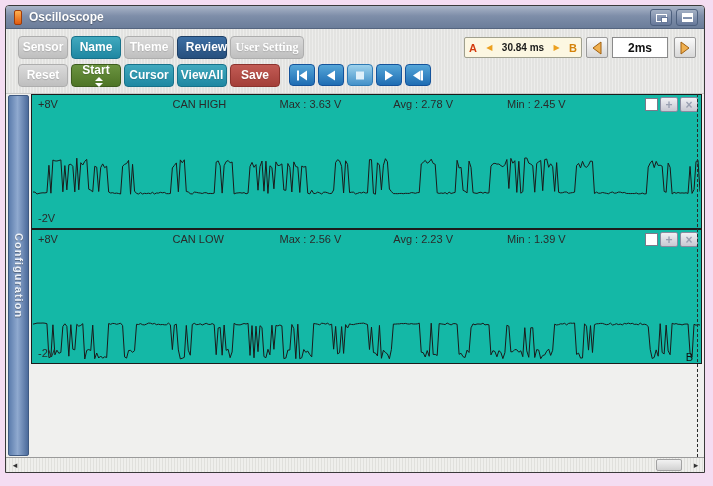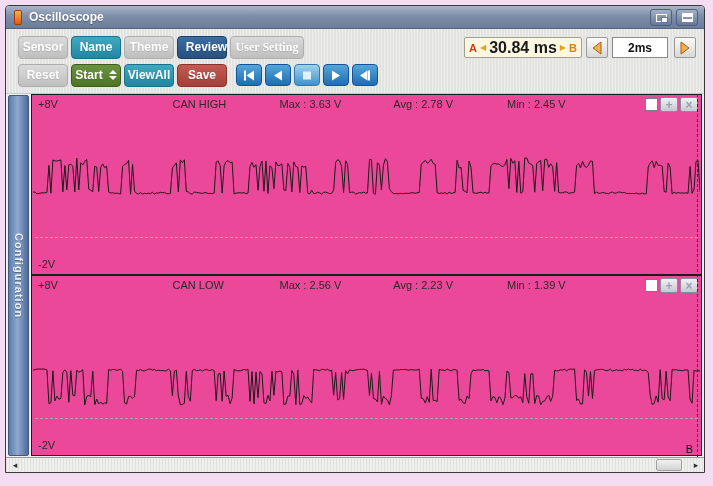--- a/index.html
+++ b/index.html
@@ -52,37 +52,37 @@
   .btn {
     width:50px; height:23px; margin-right:3px;
     border-radius:4px; border:1px solid #adadad;
     color:#fff; font-size:12px; font-weight:bold;
     display:flex; align-items:center; justify-content:center;
     cursor:pointer; text-shadow:0 1px 1px rgba(0,0,0,.15);
   }
   .btn.gray  { background:linear-gradient(#dadada,#bfbfbf); border-color:#aeaeae; }
   .btn.teal  { background:linear-gradient(#41a9be,#1f87a2); border-color:#17718a; }
   .btn.blue  { background:linear-gradient(#3c6ea3,#27507e); border-color:#1d3f66;padding-left:9px; }
-  .btn.green { background:linear-gradient(#6b9440,#4e7426); border-color:#3d5c1e; }
+  .btn.green { background:linear-gradient(#6b9440,#4e7426); border-color:#3d5c1e;flex-direction:column; }
   .btn.red   { background:linear-gradient(#c25b54,#a43f39); border-color:#8c332e; }
   .btn.wide  { width:74px;font-family:Liberation Serif, serif; }
   .spinner { display:inline-flex; flex-direction:column; gap:2px; margin-left:6px; }
   .spin-up   { width:0; height:0; border-left:4px solid transparent; border-right:4px solid transparent; border-bottom:4px solid #fff; }
   .spin-down { width:0; height:0; border-left:4px solid transparent; border-right:4px solid transparent; border-top:4px solid #fff; }
   
   .ab-box {
     position:absolute; right:122px; top:2px; width:118px; height:21px;
     background:#fcf7e2; border:1px solid #a0a08e; border-radius:2px;
     display:flex; align-items:center; justify-content:space-between;
     padding:0 4px; cursor:pointer;
   }
   .ab-a { color:#d43c10; font-weight:bold; font-size:11px; }
   .ab-b { color:#d4820a; font-weight:bold; font-size:11px; }
   .ab-tri { color:#eca020; font-size:8px; }
-  .ab-val { color:#1a1a1a; font-weight:bold; font-size:16px; }
+  .ab-val { color:#1a1a1a; font-weight:bold; font-size:10px; }
   .tb-arrow-btn {
     position:absolute; top:2px; width:22px; height:21px;
     background:linear-gradient(#fafafa,#d8d8d8); border:1px solid #9a9a9a; border-radius:2px;
     display:flex; align-items:center; justify-content:center; cursor:pointer;
   }
   .tb-arrow-btn.prev { right:96px; }
   .tb-arrow-btn.next { right:8px; }
   .timebase-field {
     position:absolute; right:36px; top:2px; width:56px; height:21px;
     background:#fff; border:1px solid #8a8a8a;
@@ -104,21 +104,21 @@
     background:linear-gradient(90deg,#5c7dad,#8fa9cf 45%,#4c6b9b);
     border:1px solid #3f5a82; border-radius:2px;
     display:flex; align-items:center; justify-content:center;
     writing-mode:vertical-rl;
     color:#eef2f8; font-size:11px; font-weight:bold; letter-spacing:1px;
     text-shadow:1px 0 1px rgba(0,0,0,.4);
     cursor:pointer;
   }
   .panels { position:absolute; left:25px; right:2px; top:0; bottom:0; }
   .panel {
-    position:relative; height:181px; background:#ec4899;
+    position:relative; height:135px; background:#14b8a6;
     border:1px solid #1c1c1c; overflow:hidden;
   }
   .panel + .panel { margin-top:0; }
   .hdr-label { position:absolute; top:3px; font-size:11px; color:#2a2a2a; white-space:nowrap; }
   .hl-volt { left:6px; }
   .hl-name { left:21%; }
   .hl-max  { left:37%; }
   .hl-avg  { left:54%; }
   .hl-min  { left:71%; }
   .panel-controls { position:absolute; top:2px; right:3px; display:flex; gap:2px; align-items:center; }
@@ -203,20 +203,21 @@
 
     <div class="tb-row">
       <button class="btn gray">Reset</button>
       <button class="btn green">
         <span>Start</span>
         <span class="spinner">
             <span class="spin-up"></span>
             <span class="spin-down"></span>
           </span>
       </button>
+      <button class="btn teal">Cursor</button>
       <button class="btn teal">ViewAll</button>
       <button class="btn red">Save</button>
 
       <div class="playback">
         <div class="pb-btn">
           <svg width="12" height="11" viewBox="0 0 12 11">
             <rect x="1" y="0.5" width="2" height="10" fill="#fff"></rect>
               <polygon points="11,0.5 11,10.5 3.5,5.5" fill="#fff"></polygon>
           </svg>
         </div>

